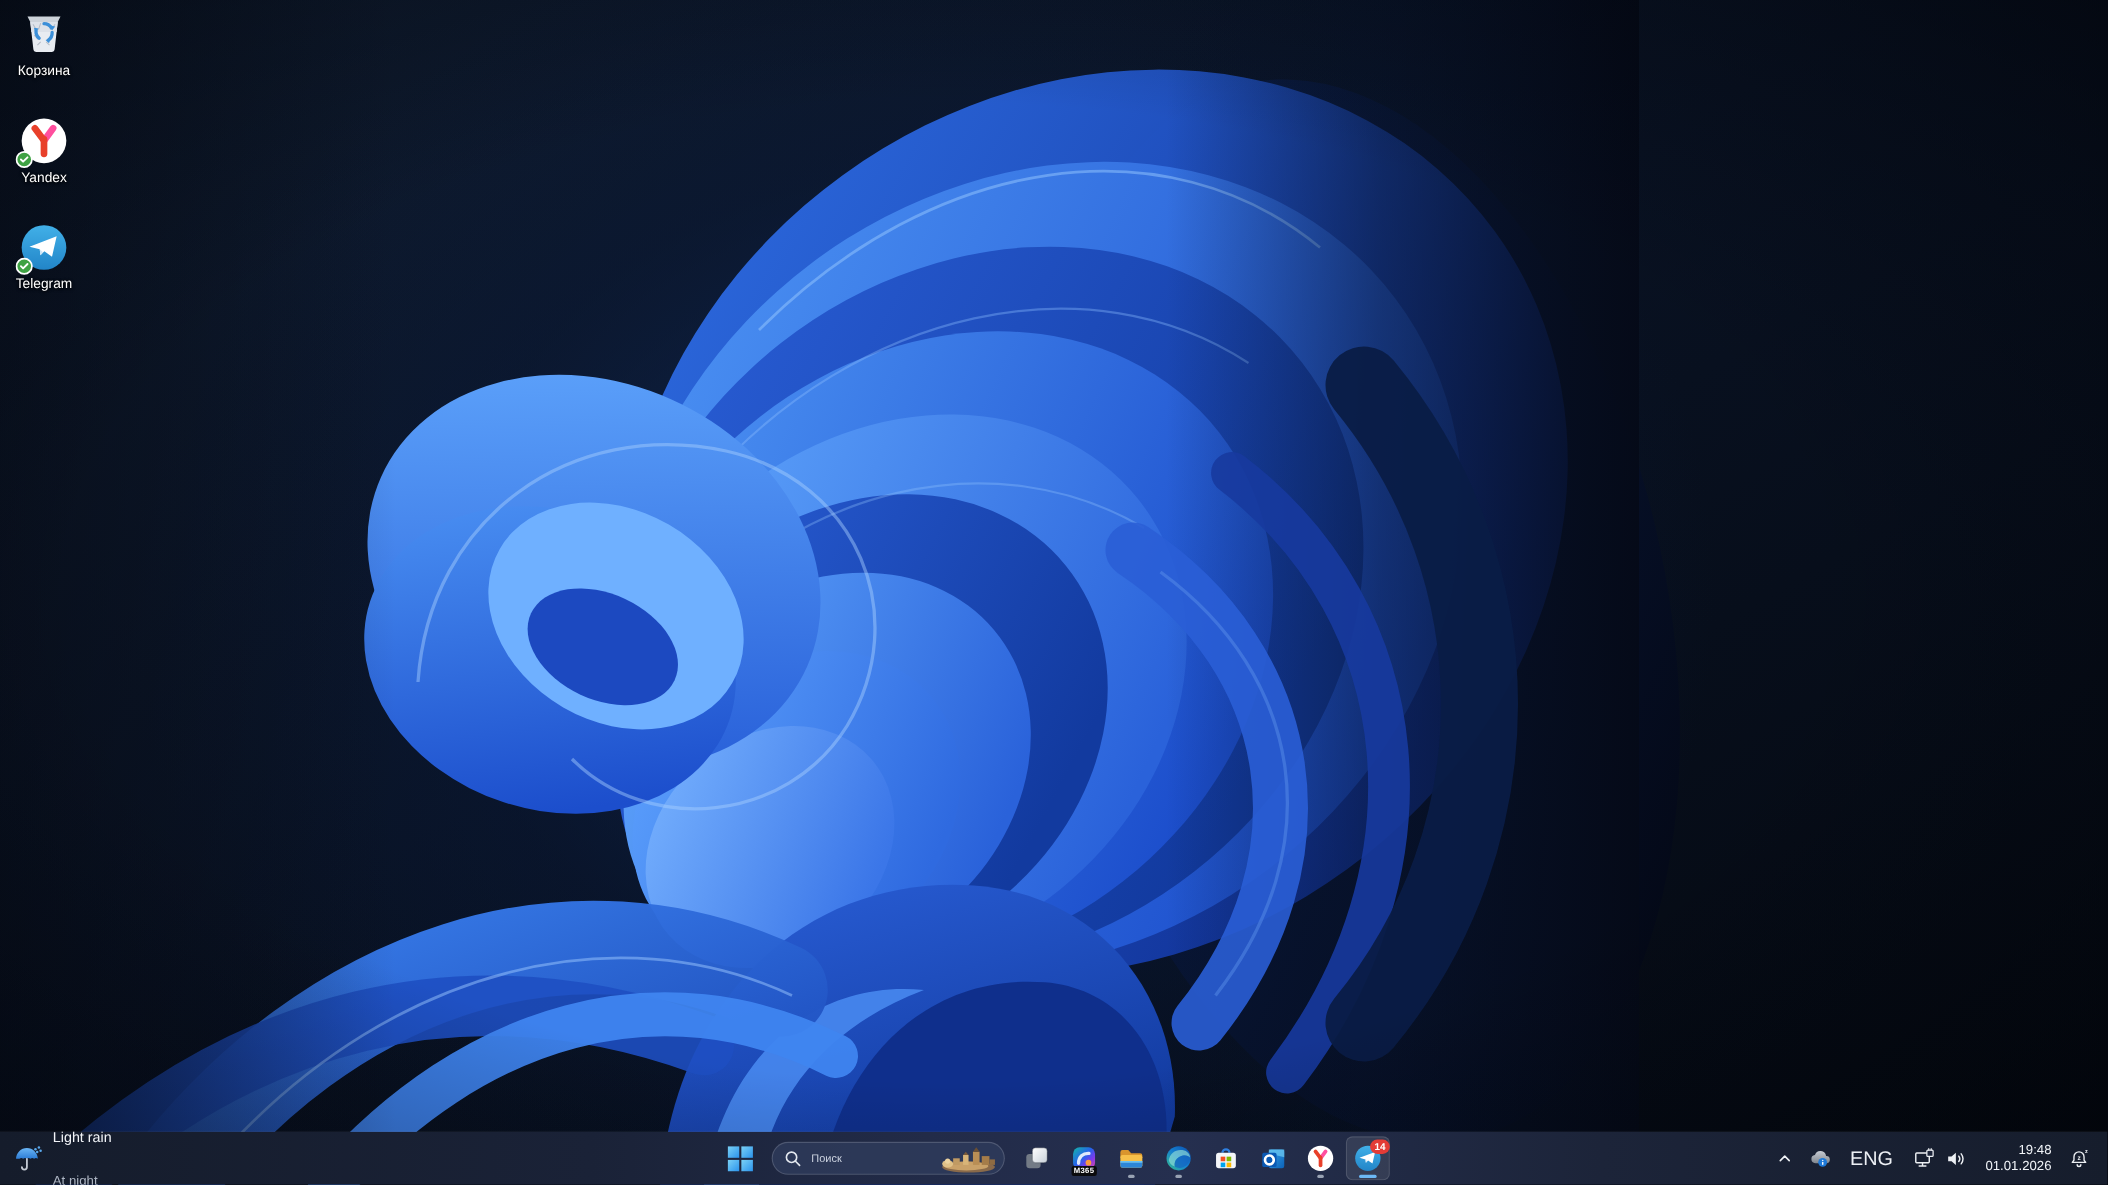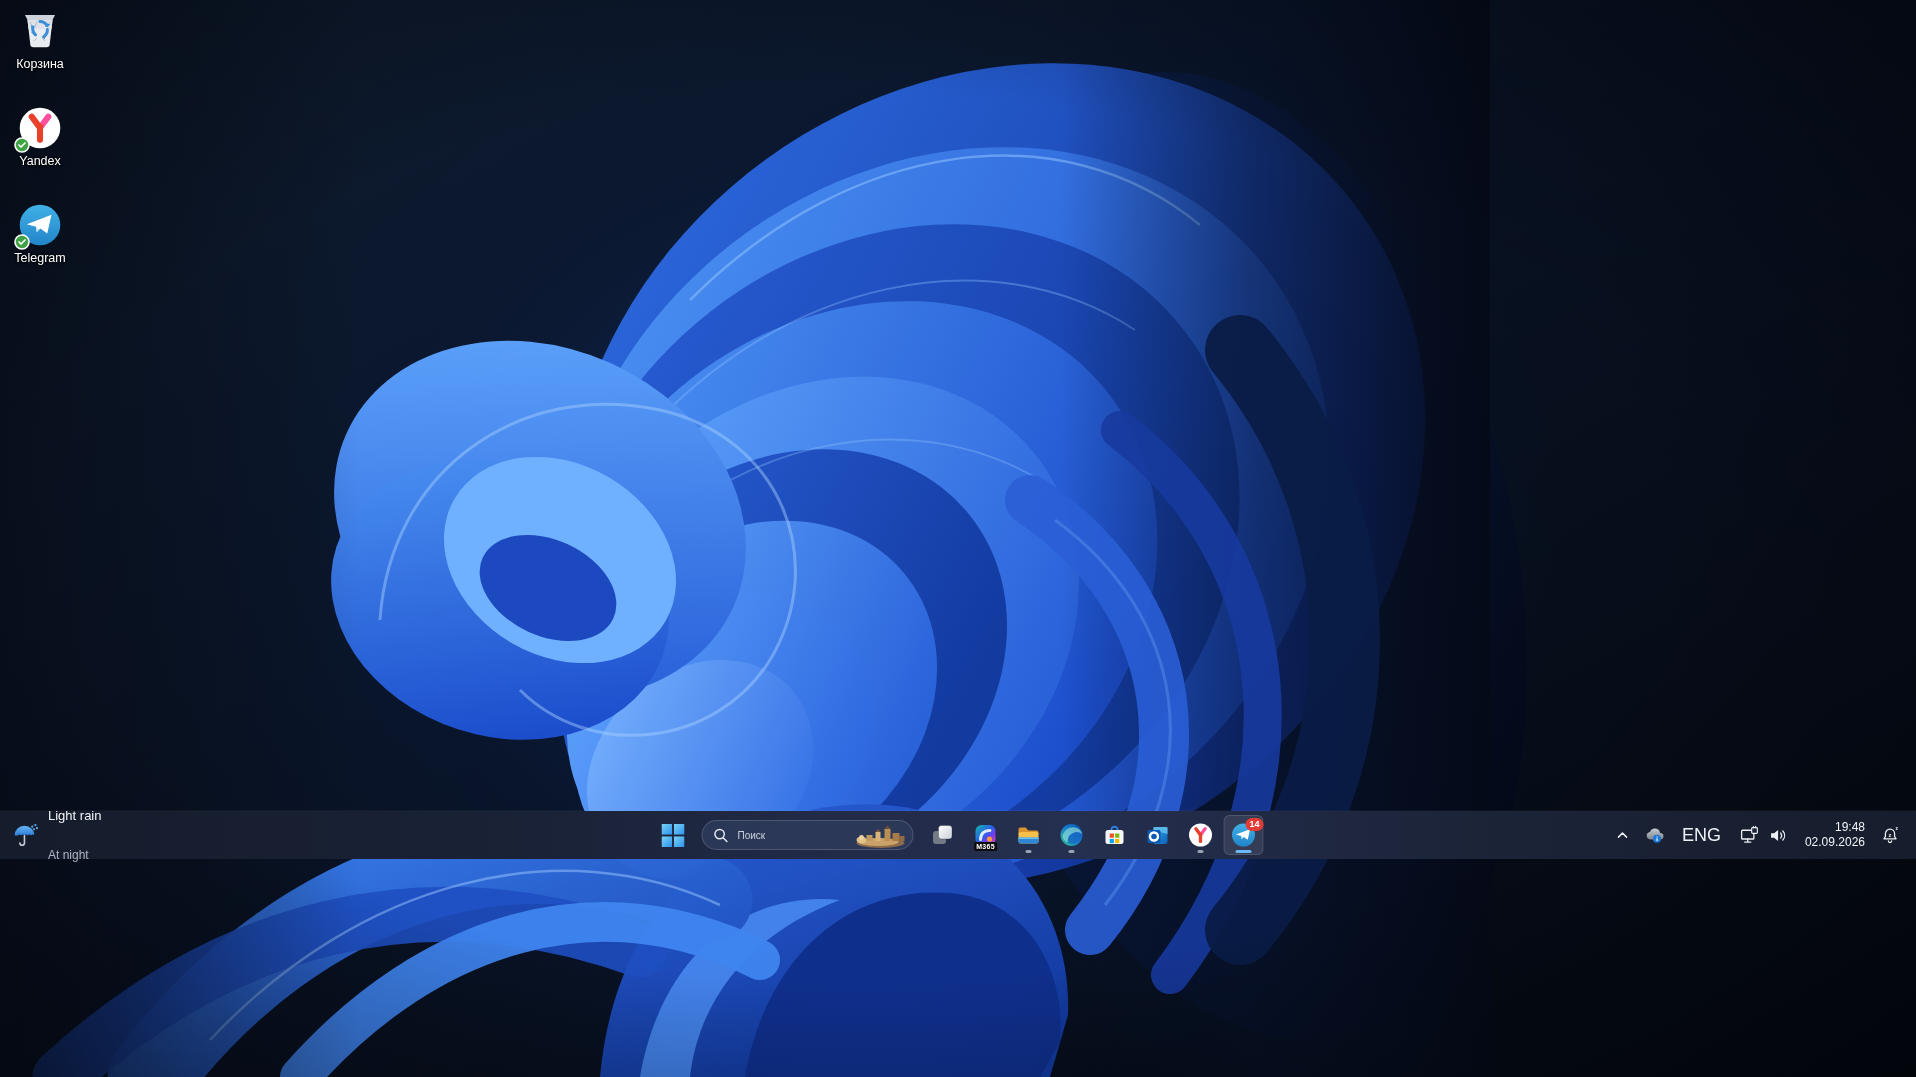--- a/index.html
+++ b/index.html
@@ -1,18 +1,18 @@
 <!DOCTYPE html>
 <html><head>
 <meta charset="utf-8">
 <style>
   *{box-sizing:border-box;margin:0;padding:0;}
   html,body{width:1916px;height:1077px;overflow:hidden;background:#05080f;
     font-family:"Liberation Sans",sans-serif;}
-  .screen{position:relative;width:1916px;height:859px;}
+  .screen{position:relative;width:1916px;height:1077px;}
 
   
   .wallpaper{position:absolute;inset:0;display:block;}
 
   
   .desktop-icons{position:absolute;top:4px;left:2px;display:flex;flex-direction:column;gap:26px;}
   .dicon{width:76px;display:flex;flex-direction:column;align-items:center;gap:3px;padding:4px 0;cursor:default;}
   .dicon .art{width:46px;height:46px;position:relative;display:flex;align-items:center;justify-content:center;}
   .dicon .lbl{font-size:12.5px;color:#ffffff;text-shadow:0 1px 3px rgba(0,0,0,.95),0 0 2px rgba(0,0,0,.8);}
   .badge-check{position:absolute;left:-3px;bottom:-2px;}
@@ -428,21 +428,21 @@
         </svg>
         <svg width="21" height="21" viewBox="0 0 24 24">
           <path d="M3.5,9.5 v5 h3.5 l4.5,3.8 V5.7 L7,9.5 Z" fill="#edf0f4"></path>
           <path d="M14.5,9.2 a4.5,4.5 0 0 1 0,5.6" stroke="#edf0f4" stroke-width="1.5" fill="none" stroke-linecap="round"></path>
           <path d="M17,6.8 a8,8 0 0 1 0,10.4" stroke="#edf0f4" stroke-width="1.5" fill="none" stroke-linecap="round"></path>
         </svg>
       </div>
 
       <div class="trbtn clock">
         <span>19:48</span>
-        <span>02.09.2026</span>
+        <span>01.01.2026</span>
       </div>
 
       <div class="trbtn w32">
         <svg width="20" height="20" viewBox="0 0 24 24">
           <path d="M12,5 a5.5,5.5 0 0 1 5.5,5.5 v3.5 l1.8,2.5 H4.7 l1.8,-2.5 v-3.5 A5.5,5.5 0 0 1 12,5 Z" stroke="#edf0f4" stroke-width="1.5" fill="none" stroke-linejoin="round"></path>
           <path d="M10,19 a2,2 0 0 0 4,0" stroke="#edf0f4" stroke-width="1.5" fill="none" stroke-linecap="round"></path>
           <text x="12" y="14" font-size="7" font-weight="bold" fill="#edf0f4" text-anchor="middle" font-family="Liberation Sans, sans-serif">z</text>
           <text x="20" y="6.5" font-size="6" font-weight="bold" fill="#edf0f4" text-anchor="middle" font-family="Liberation Sans, sans-serif">z</text>
         </svg>
       </div>

